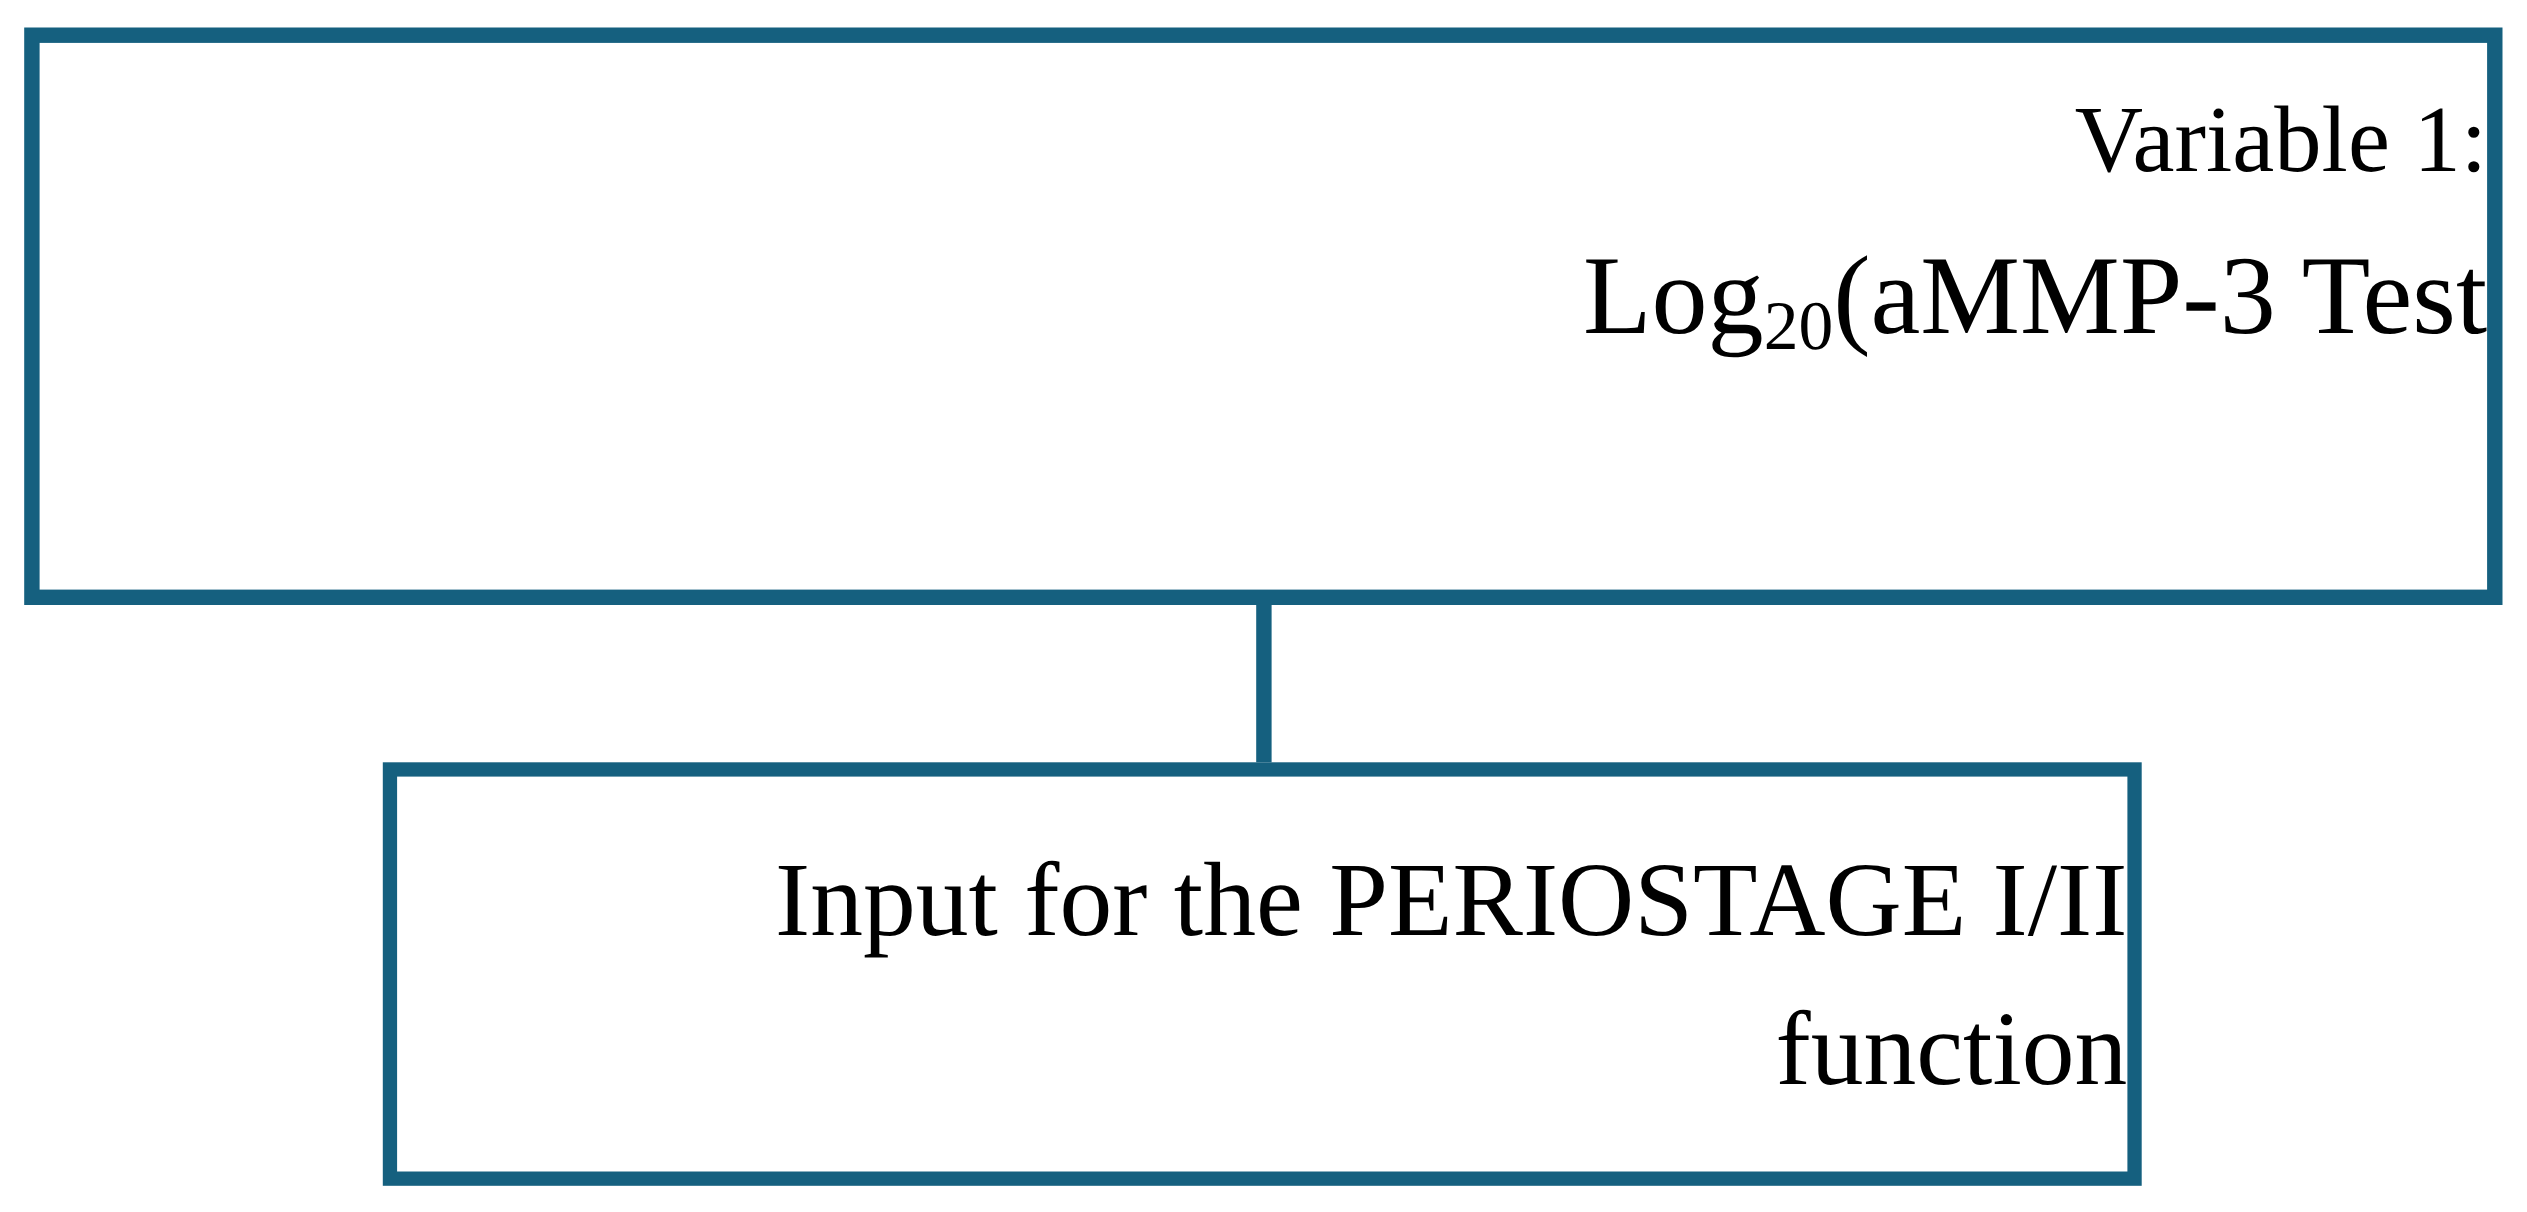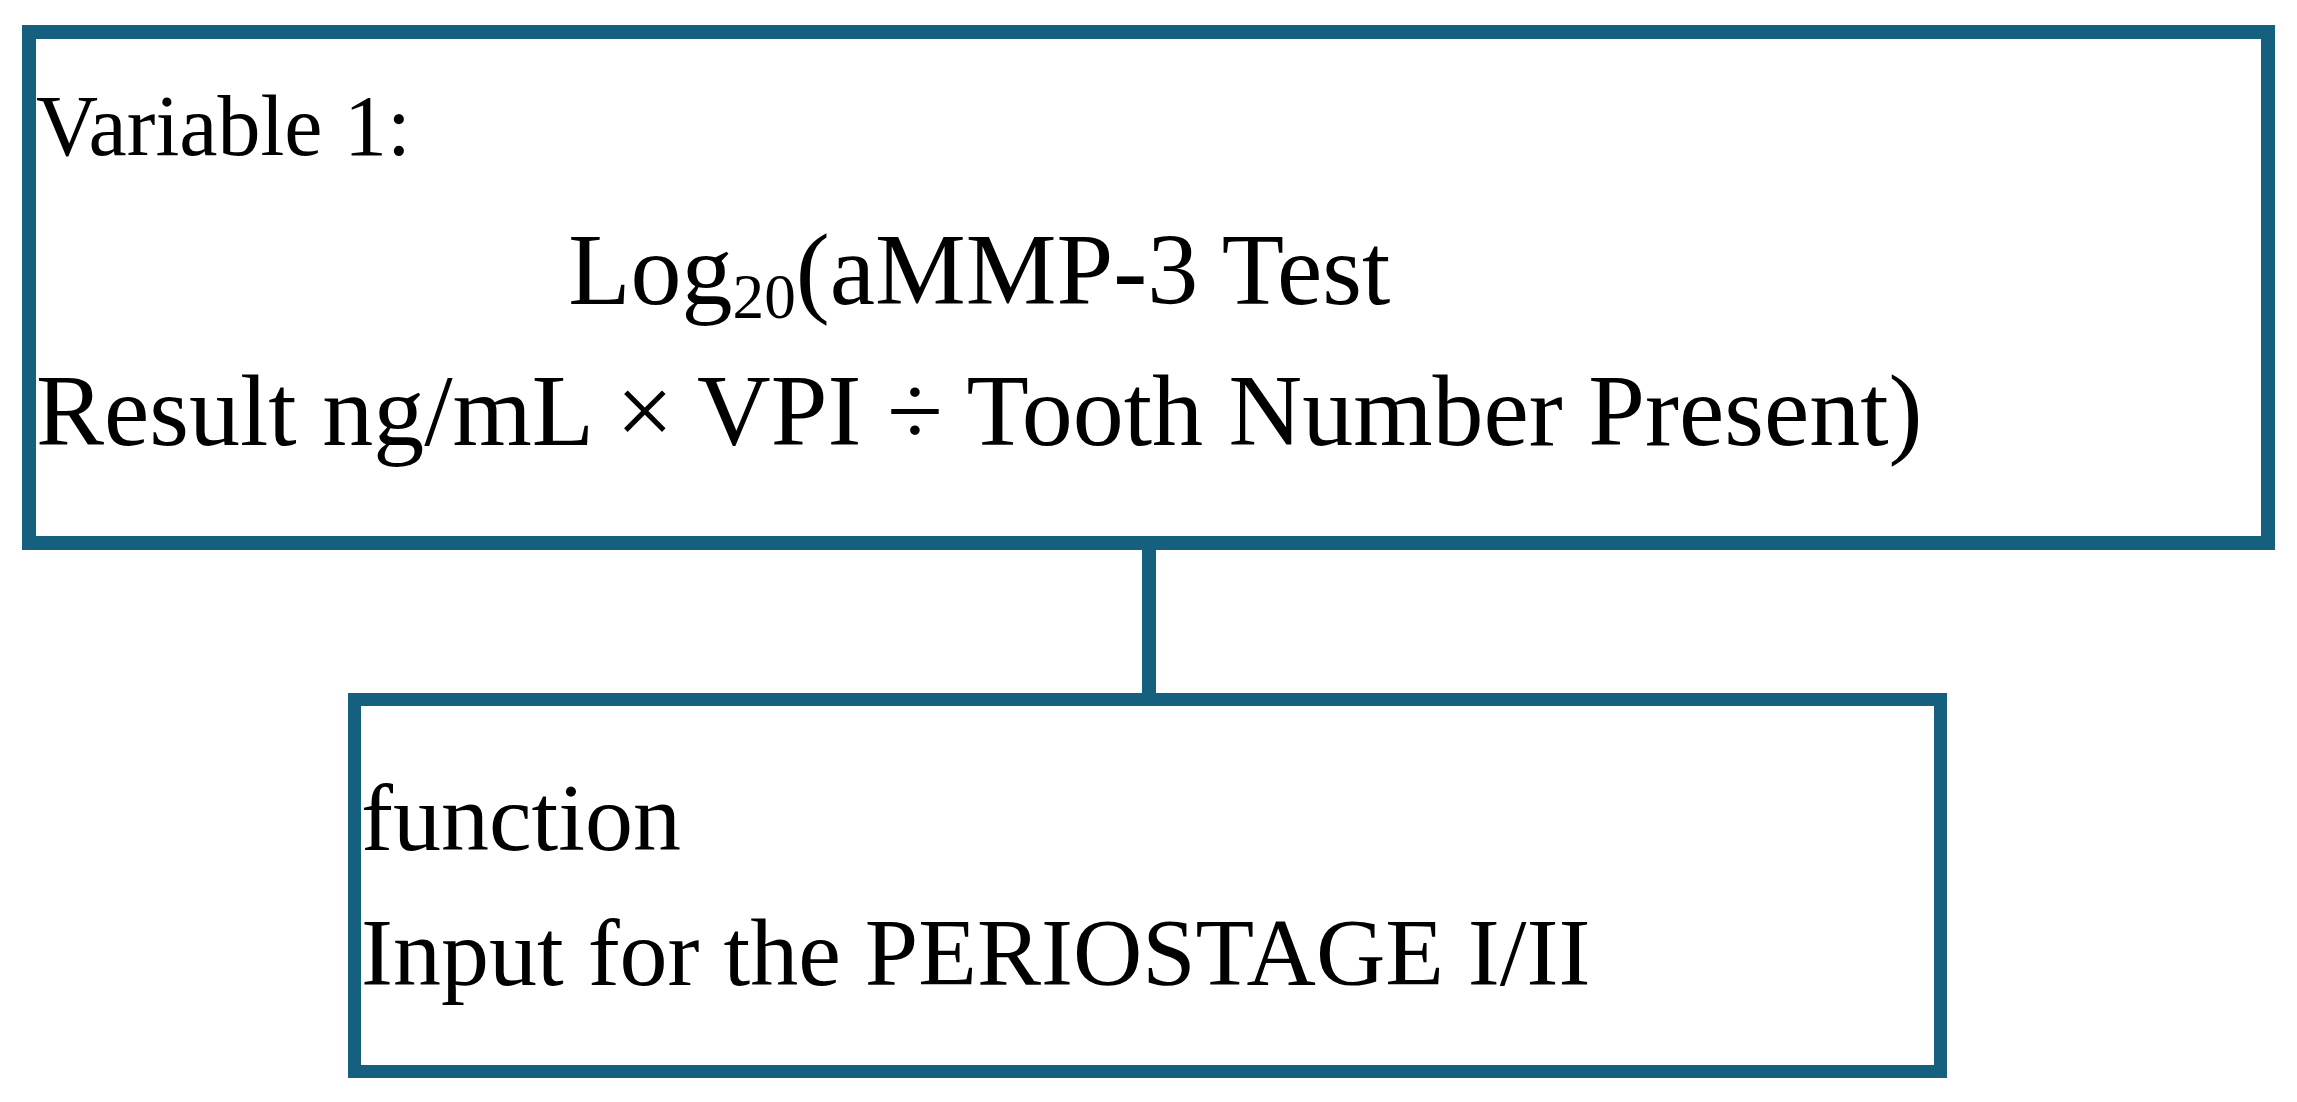--- a/index.html
+++ b/index.html
@@ -21,21 +21,21 @@
     font-family: "Liberation Serif", "DejaVu Serif", serif;
     color: var(--text);
     overflow: hidden;
   }
   .box {
     position: absolute;
     background: var(--bg);
     border: 14px solid var(--accent);
     display: flex;
     flex-direction: column;
-    align-items: flex-start;
+    align-items: flex-end;
     text-align: center;
   }
   .top-box {
     left: 22px;
     top: 25px;
     width: 2253px;
     height: 525px;
     padding-top: 38px;
   }
   .box-title {
@@ -81,24 +81,23 @@
 <body>
 
 <div class="canvas">
 
   <div class="box top-box">
     <div class="box-title">Variable 1:</div>
     <div class="formula">
       <div>
         <span>Log</span><span class="sub">20</span><span>(aMMP-3 Test</span>
       </div>
-      <div>Result ng/mL × VPI ÷ Tooth Number Present)</div>
     </div>
   </div>
 
   <div class="connector"></div>
 
   <div class="box bottom-box">
+    <div class="bottom-line">Input for the PERIOSTAGE I/II</div>
     <div class="bottom-line">function</div>
-    <div class="bottom-line">Input for the PERIOSTAGE I/II</div>
   </div>
 
 </div>
 
 </body></html>

